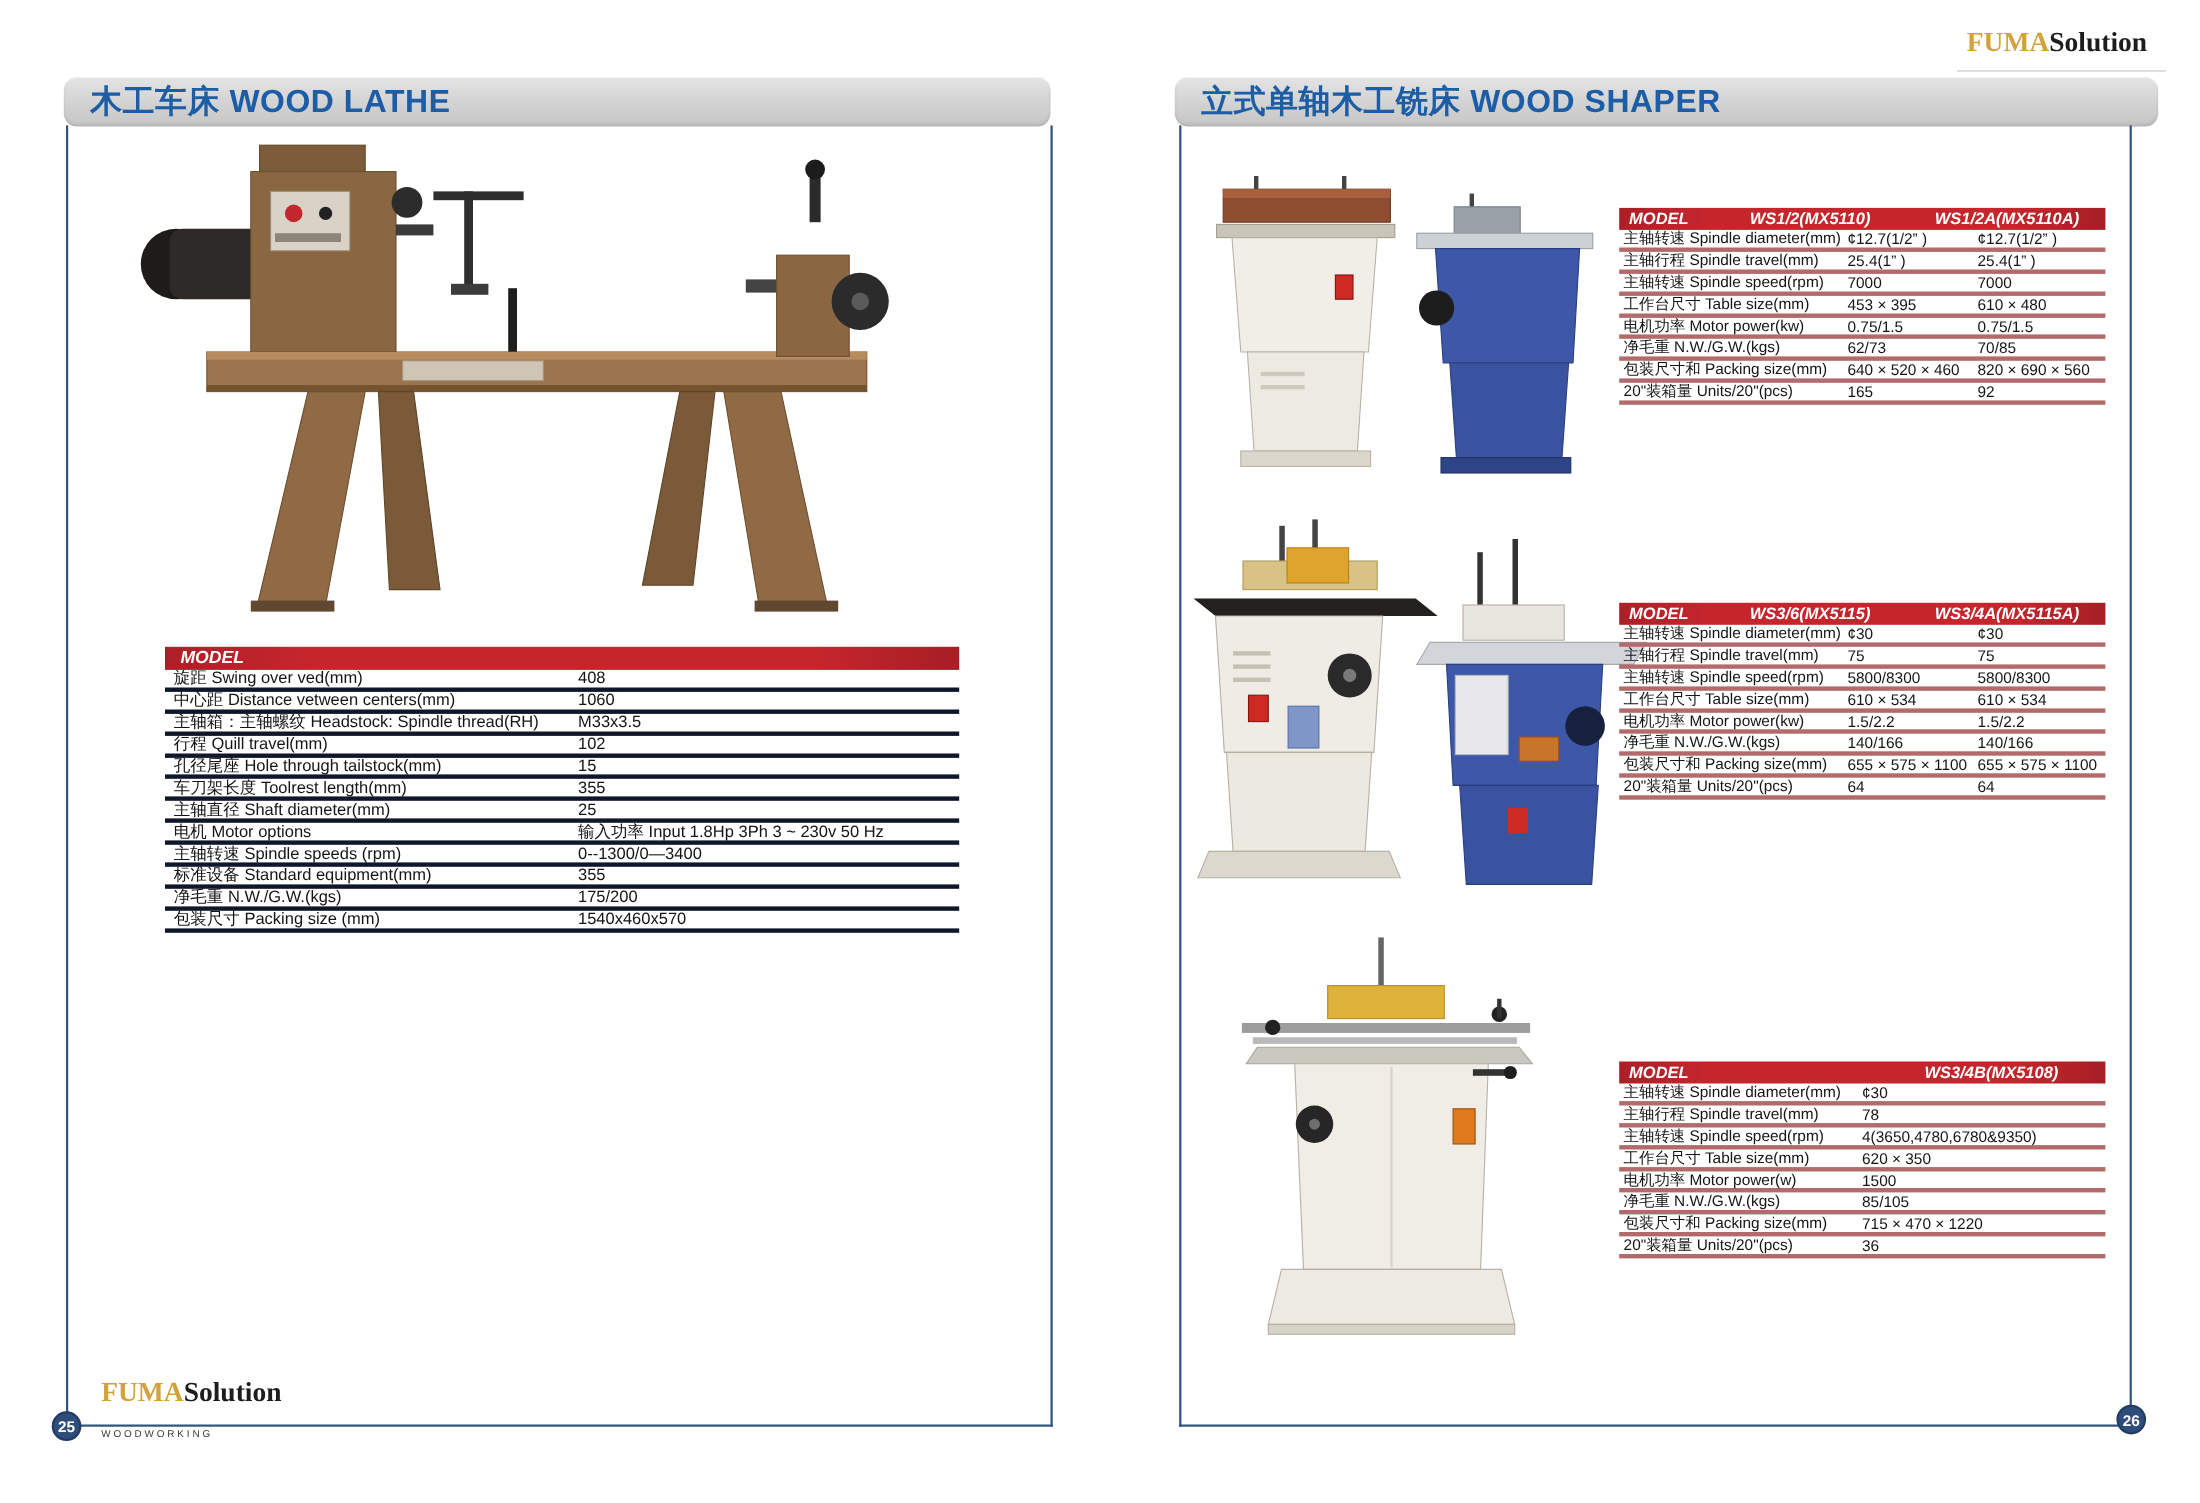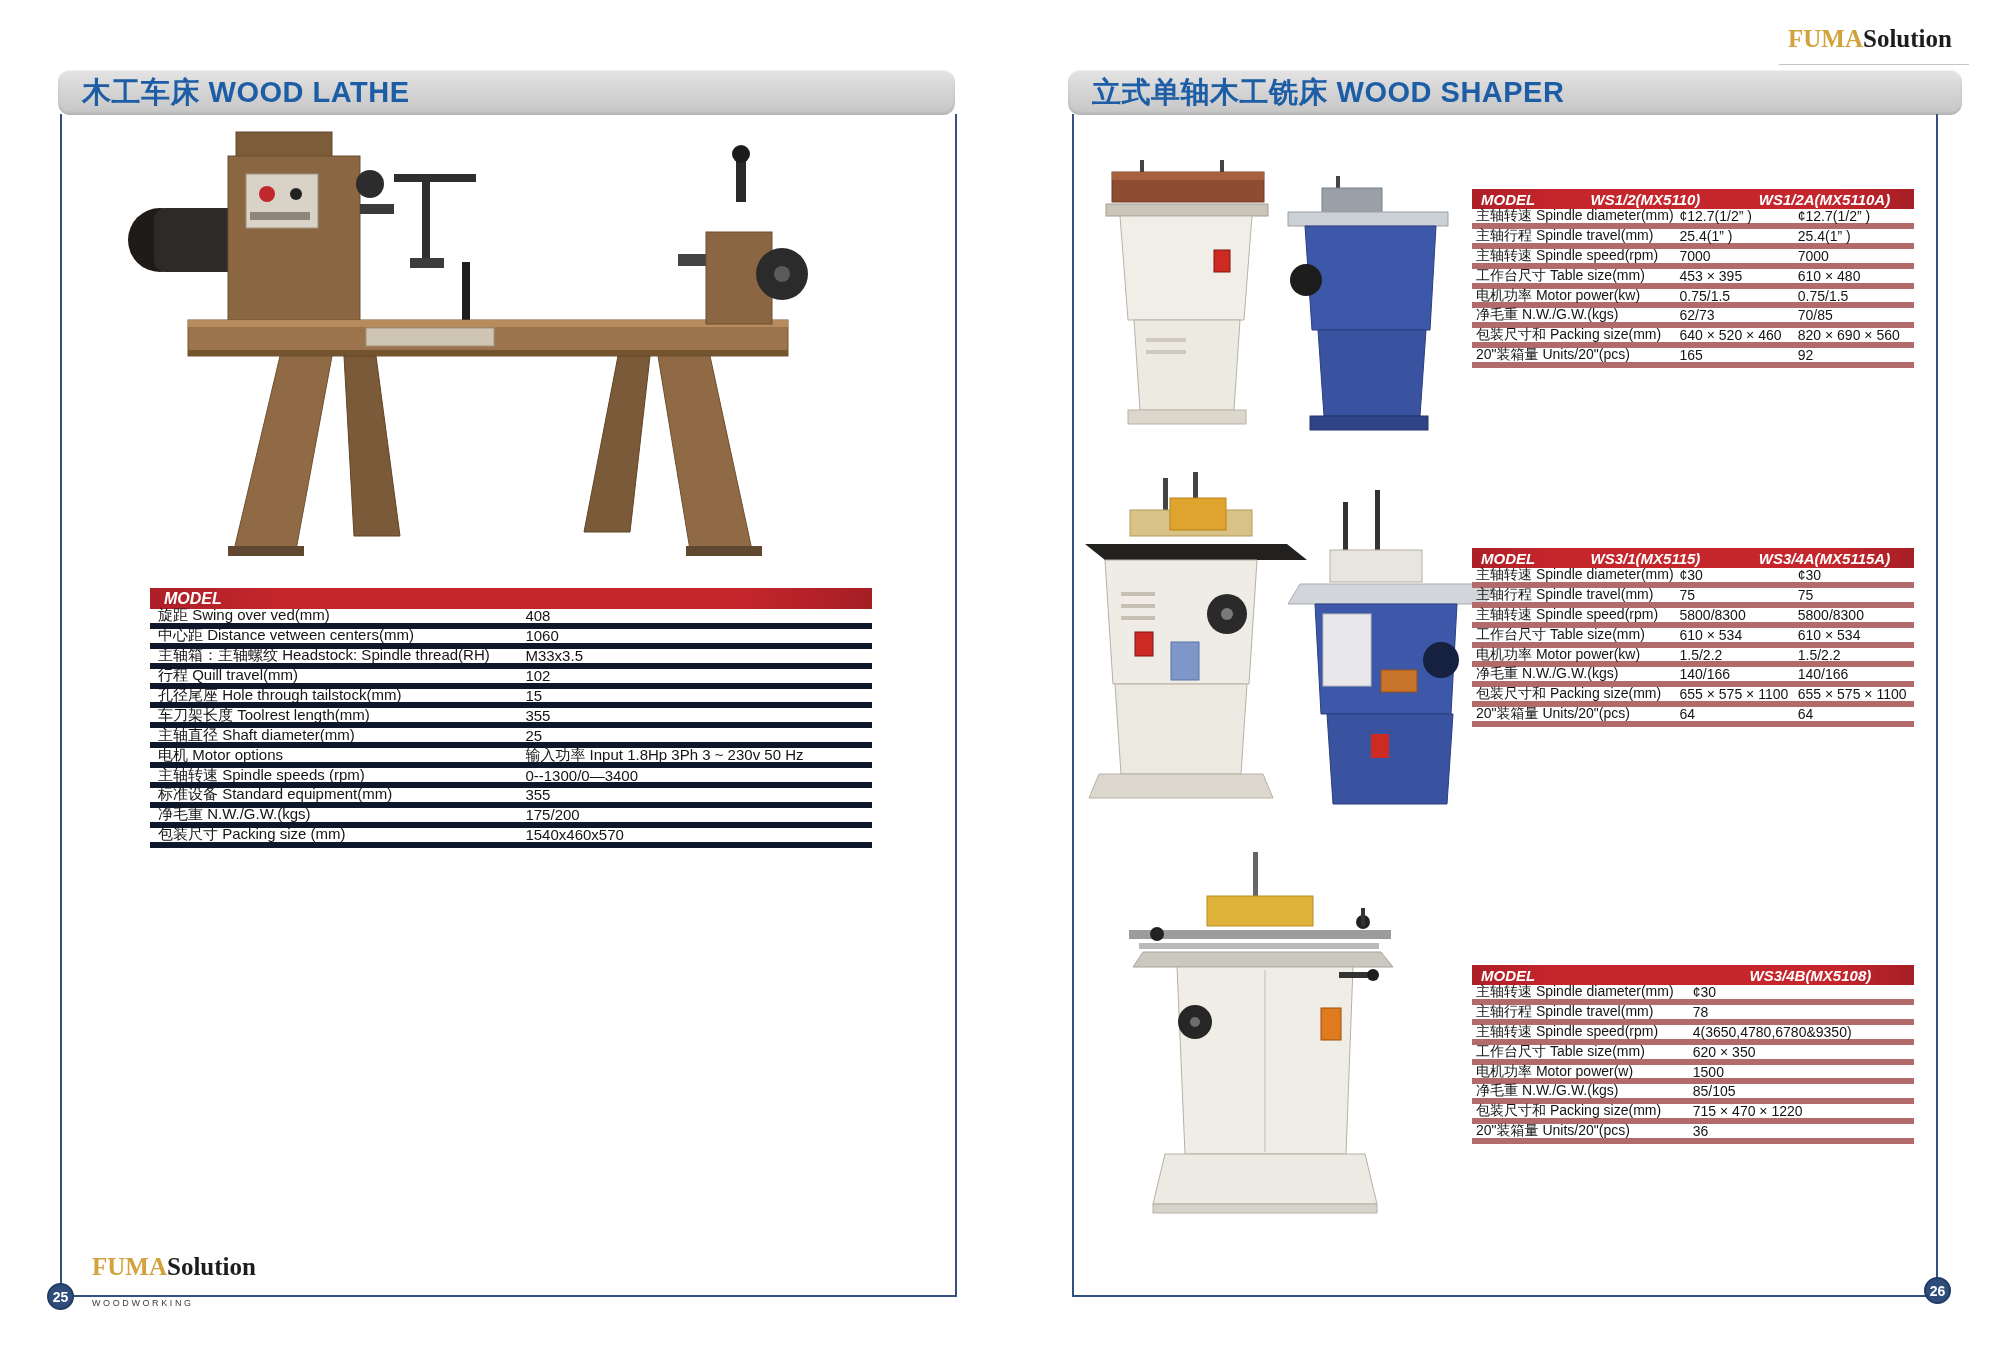--- a/index.html
+++ b/index.html
@@ -37,21 +37,21 @@
   .brand .sub  { font-size:9px; letter-spacing:2.6px; color:#3c3c3c; margin-top:20px; font-family:"Liberation Sans",sans-serif; }
   #brand-divider { position:absolute; left:1779px; top:64px; width:190px; height:1px; background:#c4c4c4; }
 
   
   .tbl { position:absolute; color:#141414; }
   .tbl .hdr {
     display:flex; align-items:center;
     background:linear-gradient(90deg,#ad1f27 0%,#c4262c 18%,#c4262c 82%,#a61e25 100%);
     color:#ffffff; font-weight:bold; font-style:italic;
   }
-  .spec-row { display:flex; align-items:center; border-bottom:6px solid #0f172a; }
+  .spec-row { display:flex; align-items:center; border-bottom:4px solid #0f172a; }
   .spec-row .cell { white-space:nowrap; overflow:hidden; }
 
   .tbl-left { left:150px; top:588px; width:722px; font-size:15px; }
   .tbl-left .hdr { height:21px; font-size:16px; }
   .tbl-left .hdr-label { padding-left:14px; width:52%; }
   .tbl-left .hdr-value { padding-left:8px;margin-top:36px; }
   .tbl-left .spec-row { height:19.9px; }
   .tbl-left .label { width:52%; padding-left:8px; }
   .tbl-left .value { flex:1; }
 
@@ -319,21 +319,21 @@
           <span class="cell value">165</span>
           <span class="cell value">92</span>
         </div>
       </div>
   </div>
 
   <div class="tbl tbl-right" id="tbl-ws2">
     <div class="hdr">
       <span class="hdr-label">MODEL</span>
       <span style="display:flex; flex:1;">
-          <span class="hdr-model">WS3/1(MX5115)</span>
+          <span class="hdr-model">WS3/6(MX5115)</span>
           <span class="hdr-model">WS3/4A(MX5115A)</span>
         </span>
     </div>
     <div>
         <div class="spec-row">
           <span class="cell label">主轴转速 Spindle diameter(mm)</span>
           <span class="cell value">¢30</span>
           <span class="cell value">¢30</span>
         </div>
         <div class="spec-row">

